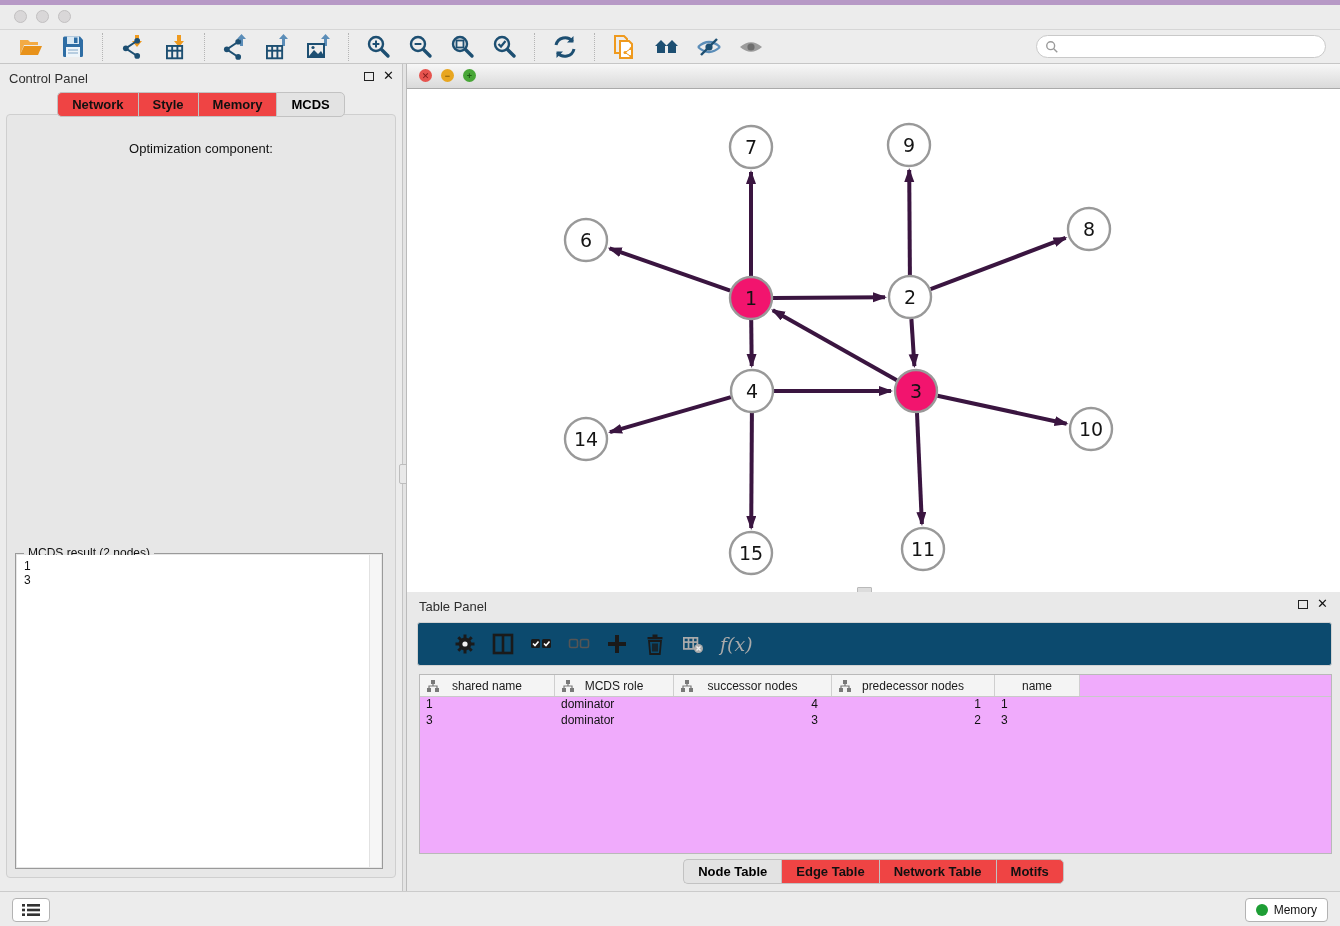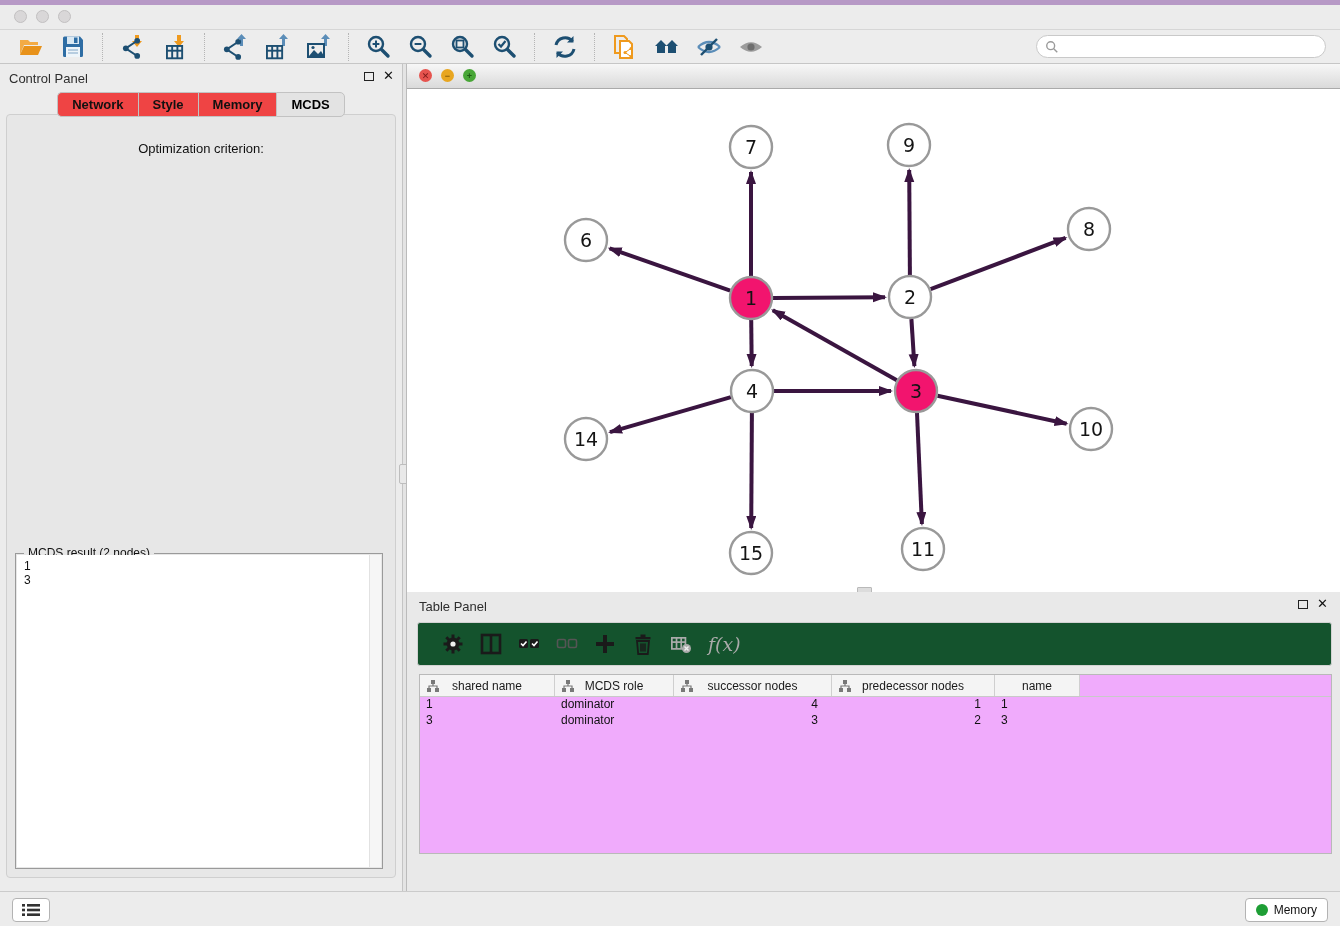--- a/index.html
+++ b/index.html
@@ -50,21 +50,21 @@
   
   #net-window{position:absolute;left:406px;top:64px;width:934px;height:528px;border-left:1px solid #bbb;box-sizing:border-box;}
   #net-titlebar{position:relative;height:24px;background:linear-gradient(#f7f7f7,#dadada);border-bottom:1px solid #aaa;}
   .mac-dot{width:13px;height:13px;border-radius:50%;display:flex;align-items:center;justify-content:center;font-size:9px;font-weight:bold;box-sizing:border-box;}
   #net-title{position:absolute;left:0;right:0;top:4px;text-align:center;font-size:13px;color:#1c1c1c;}
   #net-canvas{position:relative;width:100%;height:503px;background:#fff;}
   #h-grip{position:absolute;left:450px;bottom:-4px;width:13px;height:7px;background:#dcdcdc;border:1px solid #b9b9b9;border-radius:1px;}
 
   
   #table-panel{position:absolute;left:406px;top:592px;width:934px;height:300px;background:#e9e9e9;border-left:1px solid #bbb;box-sizing:border-box;}
-  #tp-toolbar{position:absolute;left:10px;right:8px;top:30px;height:42px;background:#14532d;border:1px solid #d2d2d2;border-radius:3px;display:flex;align-items:center;padding-left:16px;}
+  #tp-toolbar{position:absolute;left:10px;right:8px;top:30px;height:42px;background:#0c4a6e;border:1px solid #d2d2d2;border-radius:3px;display:flex;align-items:center;padding-left:28px;}
   .tpicon{width:26px;height:26px;margin:0 6px;display:flex;align-items:center;justify-content:center;}
   .tpicon svg{width:22px;height:22px;}
   #fx-label{font-size:19px;color:#aaa;font-family:"DejaVu Serif","Liberation Serif",serif;font-style:italic;margin-left:8px;}
   #node-table{position:absolute;left:12px;right:8px;top:82px;bottom:38px;background:#f0abfc;border:1px solid #b9b9b9;overflow:hidden;}
   #thead{display:flex;height:21px;border-bottom:1px solid #c9c9c9;}
   .th{position:relative;background:#f4f4f4;border-right:1px solid #cfcfcf;box-sizing:border-box;display:flex;align-items:center;justify-content:center;font-size:12px;color:#1a1a1a;}
   .th .colicon{position:absolute;left:7px;top:5px;}
   .trow{display:flex;height:16px;font-size:12px;color:#111;}
   .td{box-sizing:border-box;padding:0 6px;overflow:hidden;white-space:nowrap;}
   .td.r{text-align:right;padding-right:14px;}
@@ -254,21 +254,21 @@
         <span class="close-glyph">✕</span>
       </span>
     </div>
     <div class="tabrow" id="cp-tabs">
         <div class="tab" style="font-weight: 600;">Network</div>
         <div class="tab" style="font-weight: 600;">Style</div>
         <div class="tab" style="font-weight: 600;">Memory</div>
         <div class="tab active" style="font-weight: 600;">MCDS</div>
       </div>
     <div id="cp-body">
-      <div id="opt-label">Optimization criterion:</div>
+      <div id="opt-label">Optimization component:</div>
       <div id="result-box">
         <span id="result-title">MCDS result (2 nodes)</span>
         <div id="result-text">1
 3</div>
         <div id="result-scroll"></div>
       </div>
     </div>
   </div>
 
   <div id="v-splitter">
@@ -481,20 +481,26 @@
           </div>
           <div class="trow">
             <div class="td" style="width: 135px;">3</div>
             <div class="td" style="width: 119px;">dominator</div>
             <div class="td r" style="width: 158px;">3</div>
             <div class="td r" style="width: 163px;">2</div>
             <div class="td" style="width: 85px;">3</div>
           </div>
         </div>
     </div>
+    <div id="tp-tabs" class="tabrow">
+        <div class="tab active" style="font-weight: 600;">Node Table</div>
+        <div class="tab" style="font-weight: 600;">Edge Table</div>
+        <div class="tab" style="font-weight: 600;">Network Table</div>
+        <div class="tab" style="font-weight: 600;">Motifs</div>
+      </div>
   </div>
 
   <div id="statusbar">
     <div id="list-btn">
       <svg viewBox="0 0 20 14" width="20" height="14">
         <rect x="1" y="1" width="3" height="2.6" fill="#333"></rect>
           <rect x="6" y="1" width="13" height="2.6" fill="#333"></rect>
         <rect x="1" y="5.7" width="3" height="2.6" fill="#333"></rect>
           <rect x="6" y="5.7" width="13" height="2.6" fill="#333"></rect>
         <rect x="1" y="10.4" width="3" height="2.6" fill="#333"></rect>

